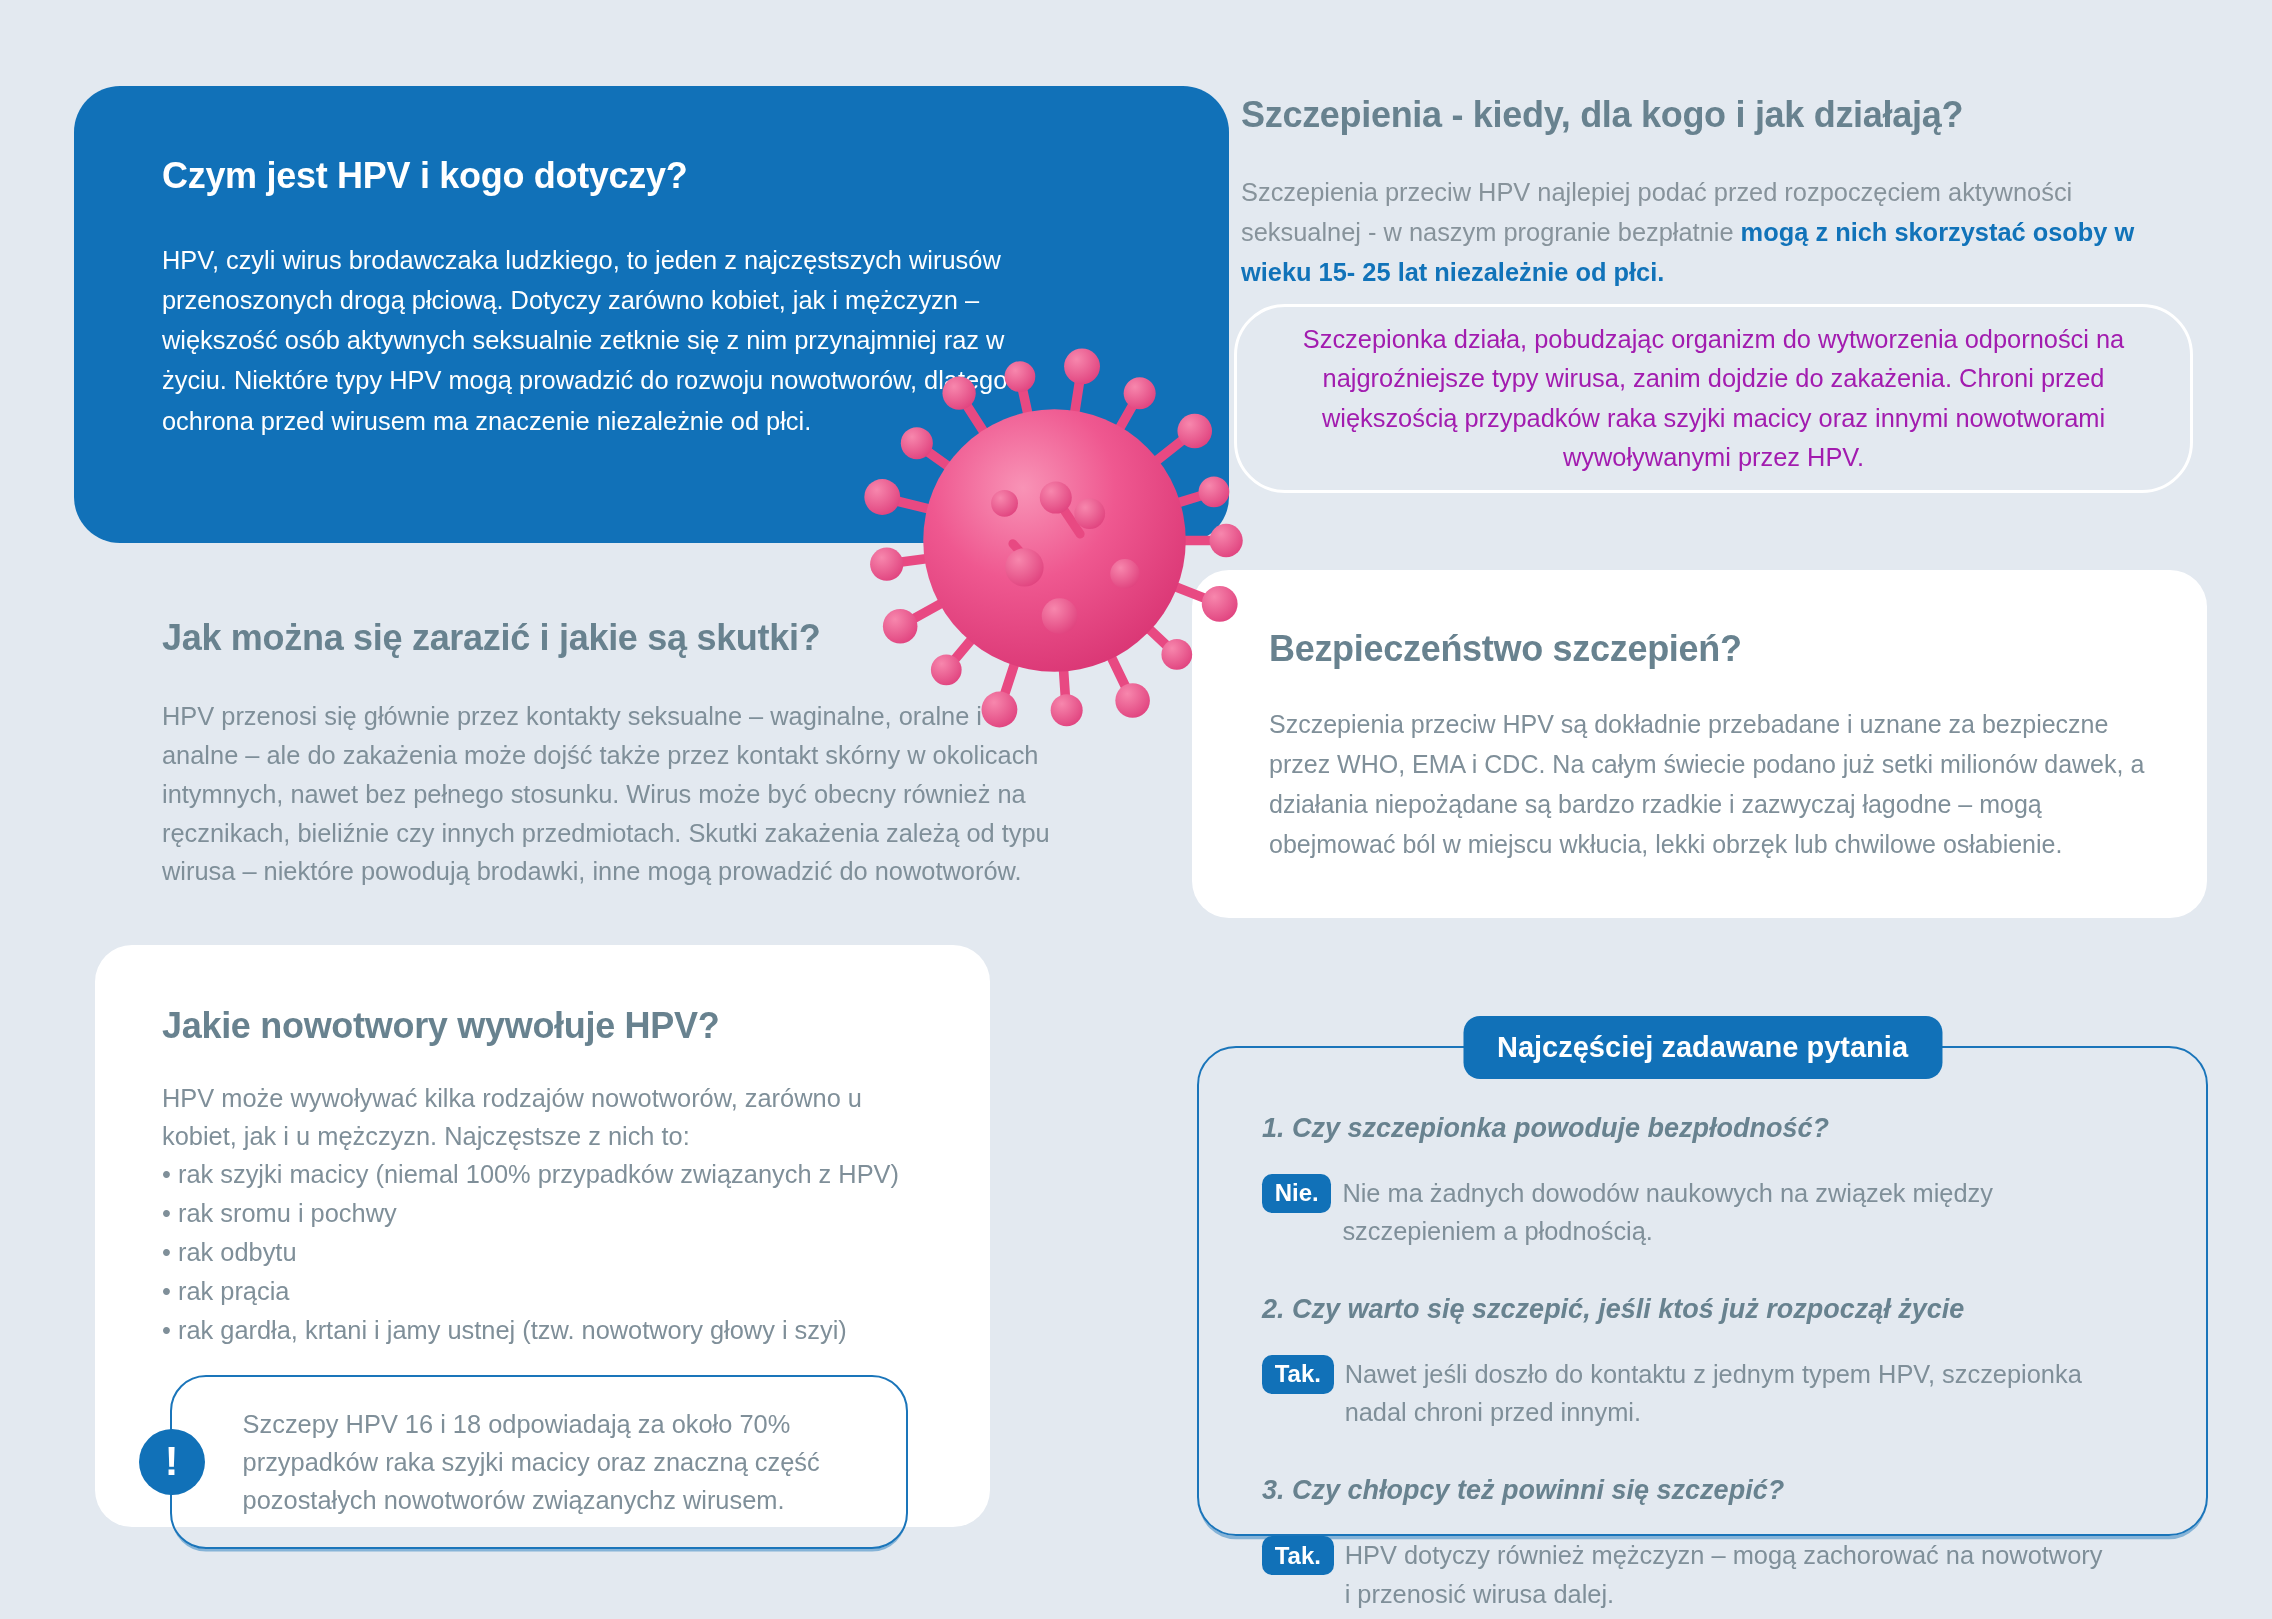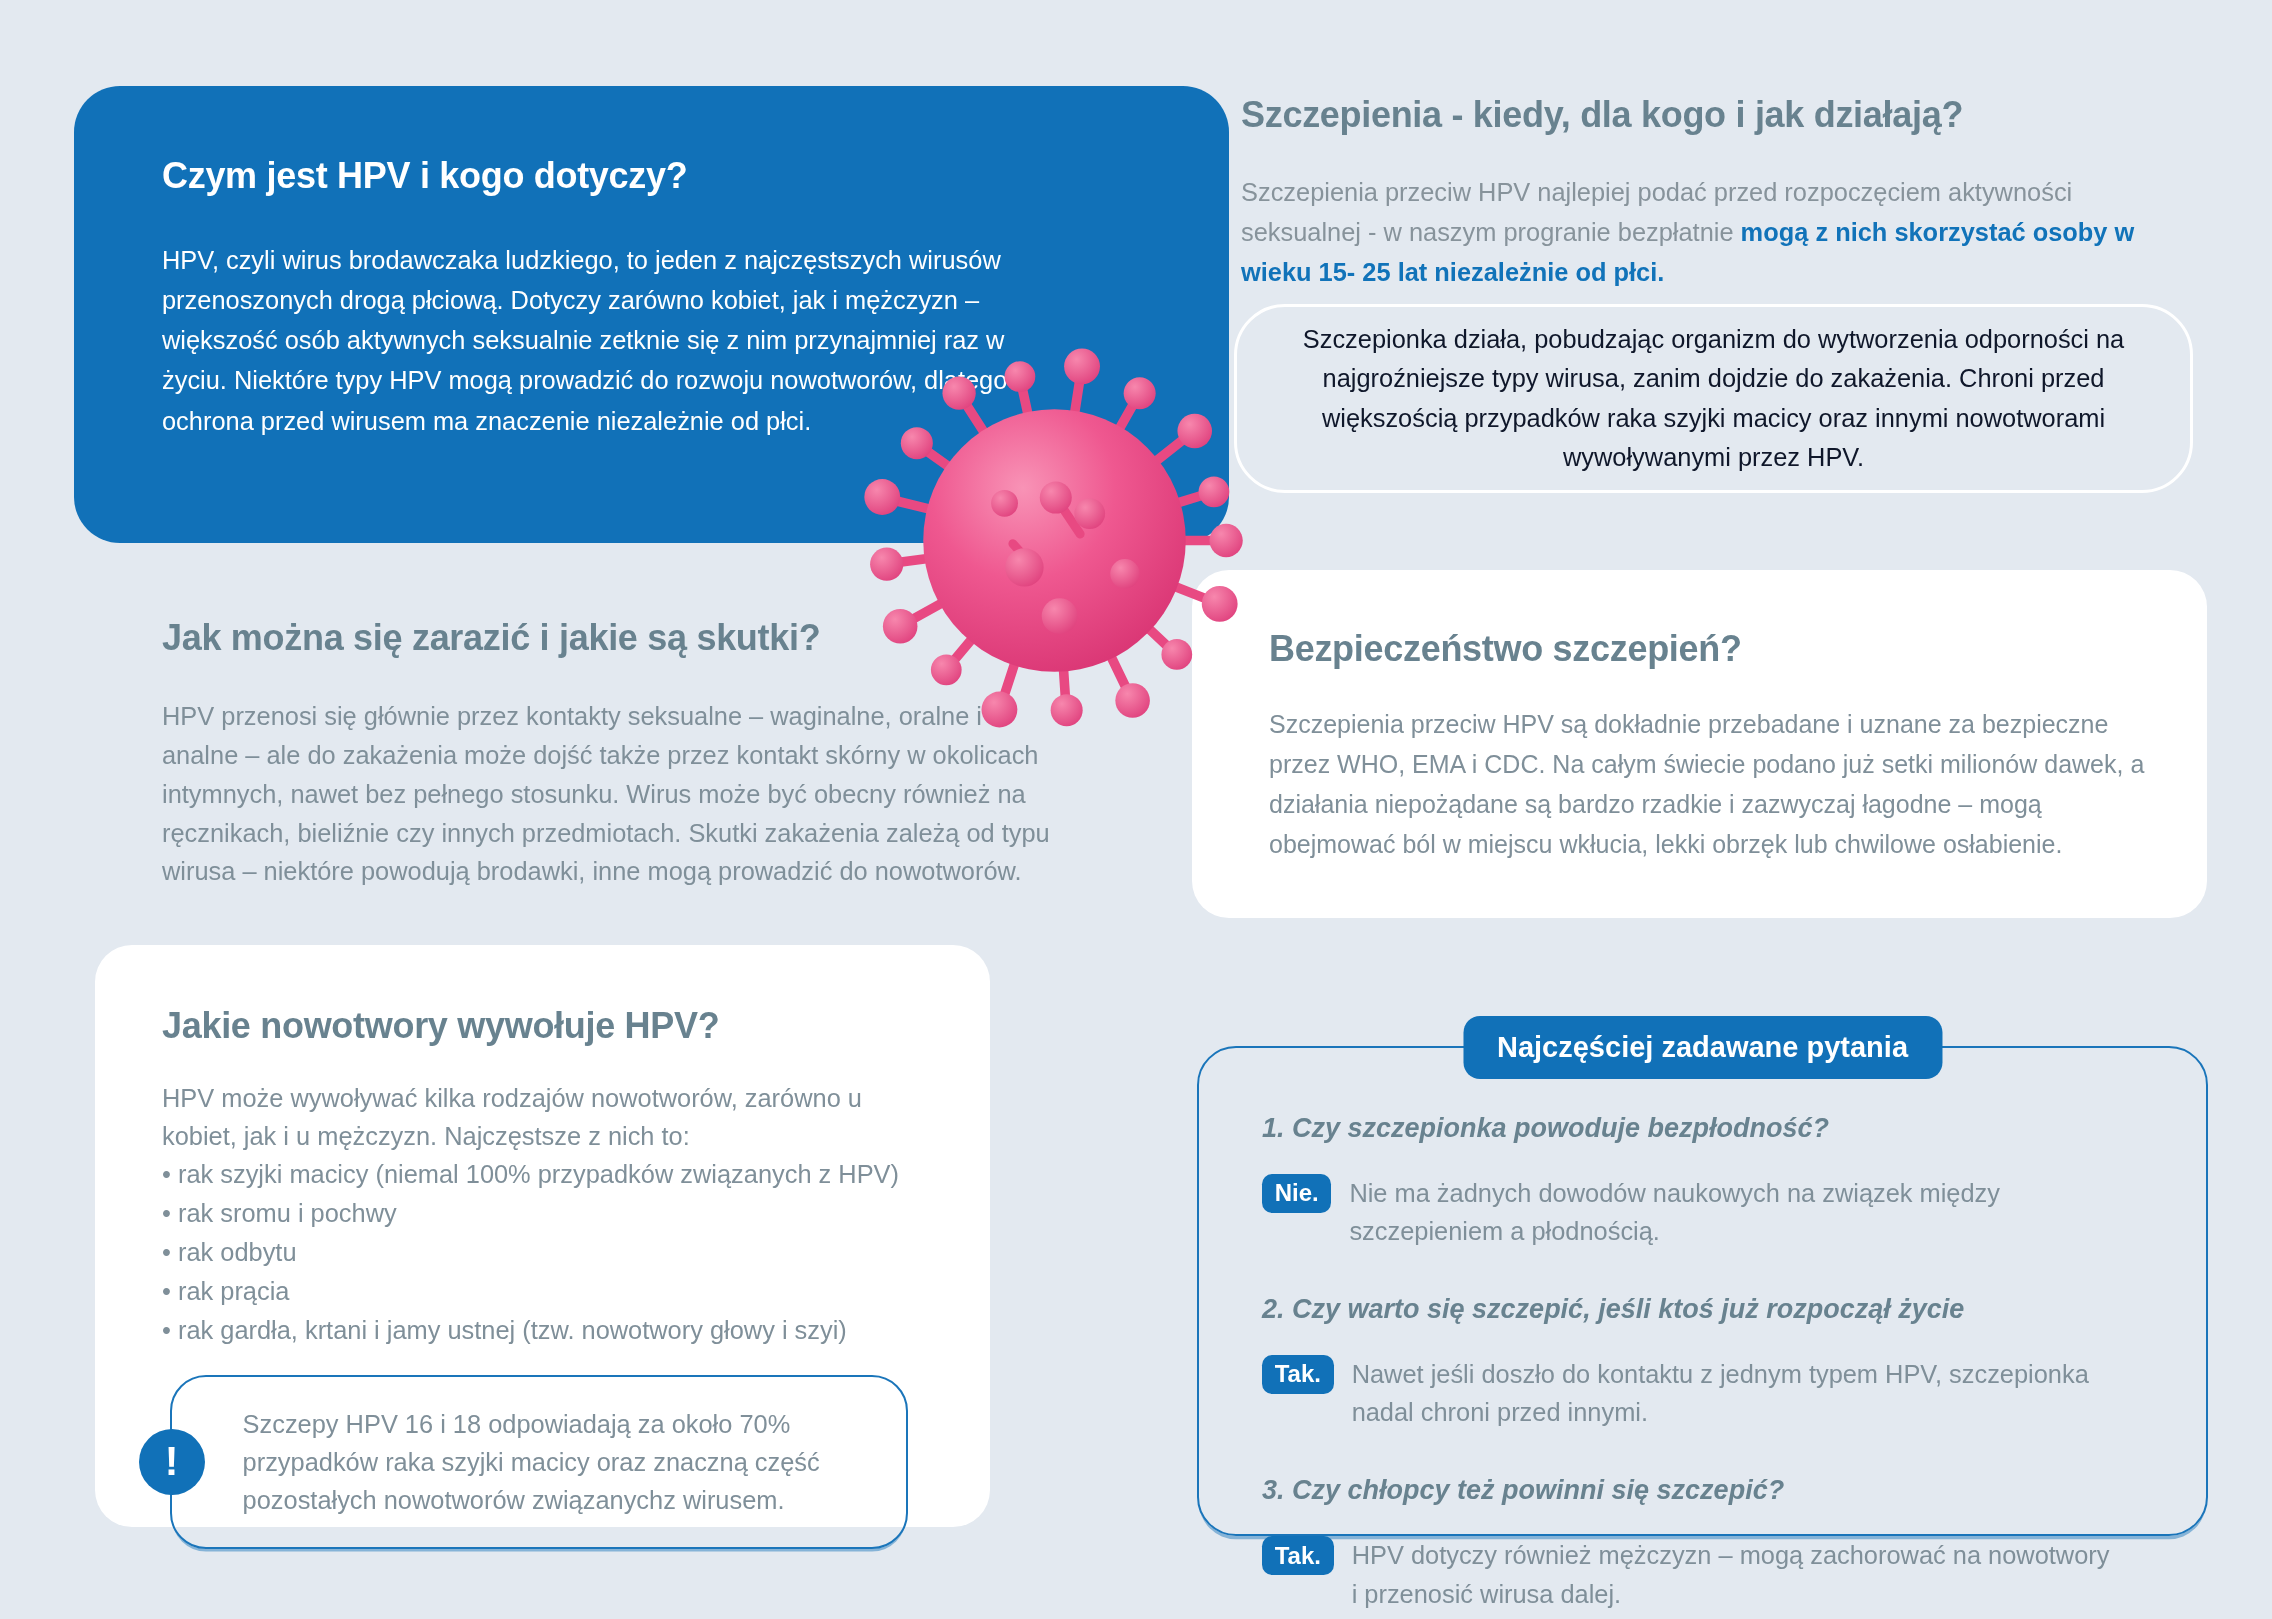--- a/index.html
+++ b/index.html
@@ -36,21 +36,21 @@
   .vacc-section h2 { color: #68828f; font-size: 36px; font-weight: 700; letter-spacing: -0.3px; }
   .vacc-section p { margin-top: 36px; width: 927px; font-size: 25.4px; line-height: 1.58; color: #87939b; }
   .vacc-section p .bold-blue { color: #1173b9; font-weight: 700; }
   
   .note-box {
     position: absolute; left: 1234px; top: 304px;
     width: 959px; height: 189px;
     border: 3.2px solid #ffffff; border-radius: 51px;
     display: flex; align-items: center; justify-content: center;
     padding: 0 60px; text-align: center;
-    color: #0f172a; font-size: 25.4px; line-height: 1.55;
+    color: #a21caf; font-size: 25.4px; line-height: 1.55;
   }
   
   .infection-section { position: absolute; left: 162px; top: 596px; width: 908px; margin-top: 21px; }
   .infection-section h2 { color: #68828f; font-size: 36px; font-weight: 700; letter-spacing: -0.3px; }
   .infection-section p { margin-top: 38px; width: 889px; font-size: 25.4px; line-height: 1.53; color: #7f8f99; }
   
   .safety-card {
     position: absolute; left: 1192px; top: 570px;
     width: 1015px; height: 348px;
     background: #ffffff; border-radius: 37px;
@@ -95,21 +95,21 @@
     box-shadow: 0 5.1px 0 -1.9px rgba(17,113,184,0.45);
   }
   .faq-badge {
     position: absolute; top: -32px; left: 50%; transform: translateX(-50%);
     background: #1171b8; color: #ffffff;
     font-size: 29px; font-weight: 700; white-space: nowrap;
     padding: 15.2px 34px; border-radius: 16.5px;
   }
   .faq-item { margin-bottom: 44px; }
   .faq-question { font-size: 27px; font-weight: 700; font-style: italic; color: #68828f; margin-bottom: 16.5px; }
-  .faq-answer { display: flex; align-items: flex-start; gap: 18px; margin-top: 30px; }
+  .faq-answer { display: flex; align-items: flex-start; gap: 11px; margin-top: 30px; }
   .answer-badge {
     flex: none; background: #1171b8; color: #ffffff;
     font-size: 24px; font-weight: 700; line-height: 1.2;
     padding: 5.1px 12.7px; border-radius: 10.2px;
   }
   .answer-text { font-size: 25.4px; line-height: 1.5; color: #7f8f99; max-width: 762px; }
 </style>
 </head>
 <body>
 

